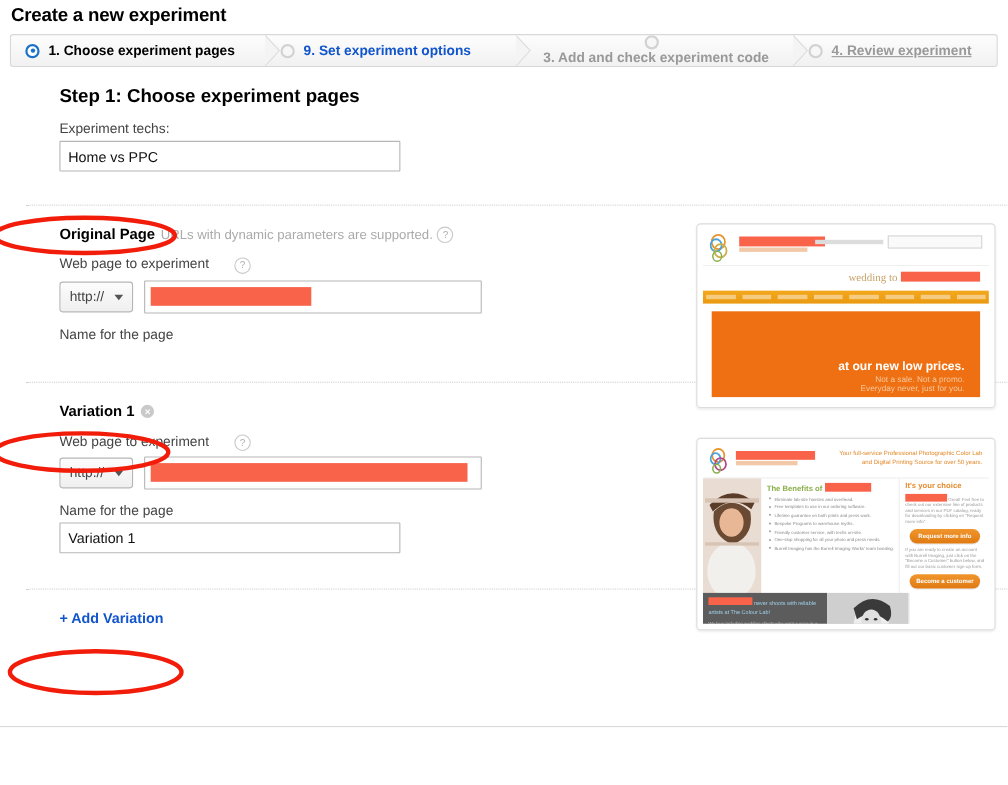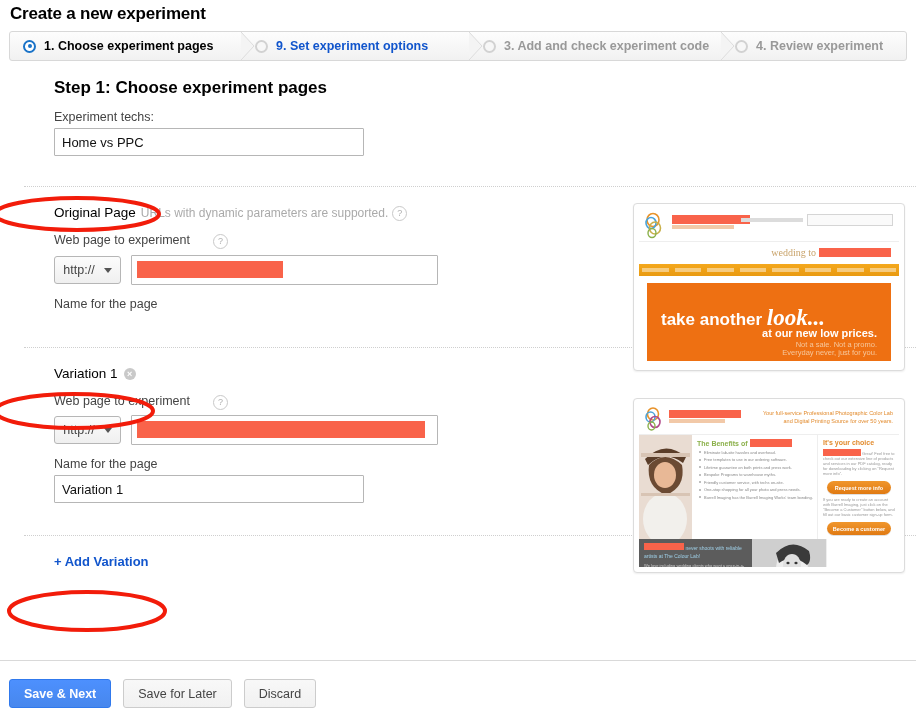--- a/index.html
+++ b/index.html
@@ -119,21 +119,21 @@
   hr.solid {
     border: 0;
     border-top: 1px solid #d9d9d9;
     margin: 0;
   }
 
   
   .block { position: relative; }
   .block-title {
     font-size: 13.5px;
-    font-weight: normal;
+    font-weight: bold;
     color: #000;
     margin-left: 30px;
     display: inline-block;
   }
   .block-hint {
     font-size: 12px;
     color: #aaa;
     margin-left: 5px;
   }
   .help-icon {
@@ -334,30 +334,30 @@
   </div>
   <div class="step link" style="width:228px;">
     <span class="radio off"></span>
     <span>9. Set experiment options</span>
     <span class="arrow">
       <svg width="14" height="28" viewBox="0 0 14 28">
           <path d="M0,0 L13,14 L0,28" fill="#f4f4f4" stroke="#dcdcdc" stroke-width="1"></path>
         </svg>
     </span>
   </div>
-  <div class="step todo" style="width:252px;">
+  <div class="step todo" style="width:252px;flex-direction:column;">
     <span class="radio off"></span>
     <span>3. Add and check experiment code</span>
     <span class="arrow">
       <svg width="14" height="28" viewBox="0 0 14 28">
           <path d="M0,0 L13,14 L0,28" fill="#f4f4f4" stroke="#dcdcdc" stroke-width="1"></path>
         </svg>
     </span>
   </div>
-  <div class="step todo" style="flex:1;">
+  <div class="step todo" style="flex:1;text-decoration:underline;">
     <span class="radio off"></span>
     <span>4. Review experiment</span>
   </div>
 </div>
 
 <div class="content">
 
   <div class="section-head">Step 1: Choose experiment pages</div>
   <div class="field-label">Experiment techs:</div>
   <input class="txtinput" id="experiment-name-input" value="Home vs PPC" style="">
@@ -437,21 +437,20 @@
       <span></span>
       <span></span>
       <span></span>
       <span></span>
       <span></span>
       <span></span>
       <span></span>
       <span></span>
     </div>
     <div class="t1-banner">
-      <div class="t1-b1"><span>take another </span><i>look...</i></div>
       <div class="t1-b2">at our new low prices.</div>
       <div class="t1-b3">Not a sale. Not a promo.</div>
       <div class="t1-b4">Everyday never, just for you.</div>
     </div>
 
   </div>
 </div>
 
 <div class="thumb-card" style="left:633px; top:398px; width:272px; height:175px;">
   <div class="thumb-inner">
@@ -536,25 +535,20 @@
       </div>
       <div class="t2-rcol">
         
       </div>
     </div>
   </div>
 </div>
 
 <div class="footer">
   <hr class="solid">
-  <div class="btnrow">
-    <div class="btn primary">Save &amp; Next</div>
-    <div class="btn secondary">Save for Later</div>
-    <div class="btn secondary">Discard</div>
-  </div>
 </div>
 
 <svg class="anno" style="left:-10px; top:194px; width:175px; height:40px;" viewBox="0 0 175 40">
   <ellipse cx="87" cy="20" rx="82" ry="16" stroke-width="4"></ellipse>
 </svg>
 
 <svg class="anno" style="left:-10px; top:390px; width:168px; height:42px;" viewBox="0 0 168 42">
   <ellipse cx="84" cy="21" rx="79" ry="17" stroke-width="4"></ellipse>
 </svg>
 

